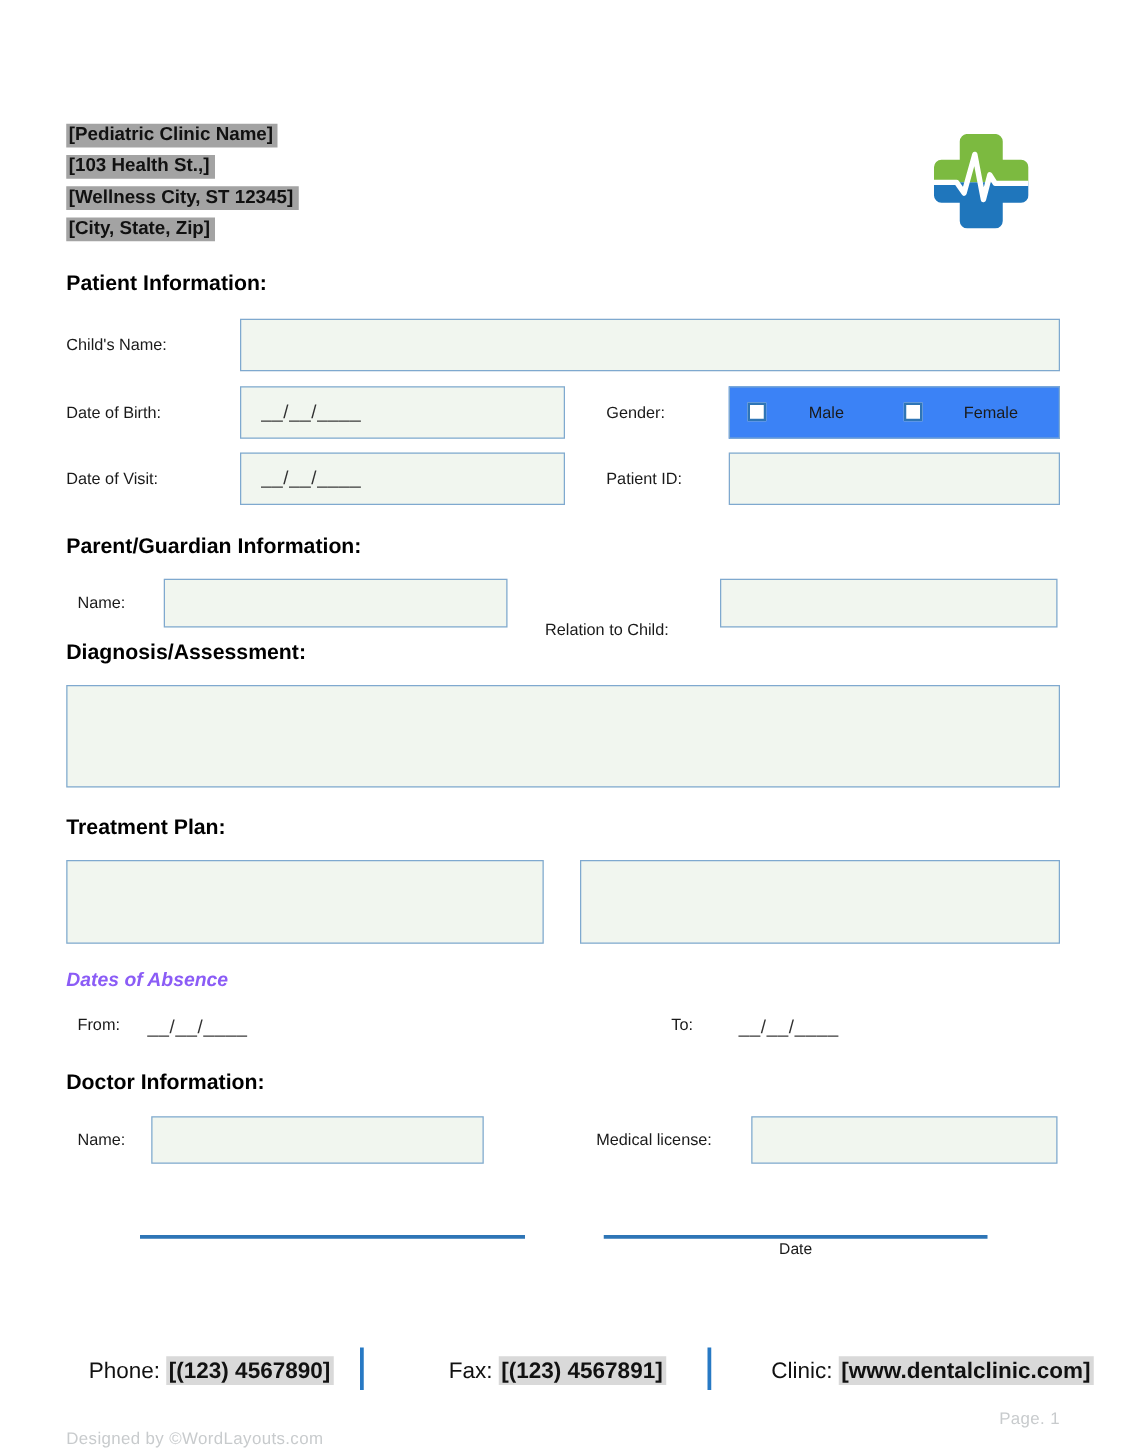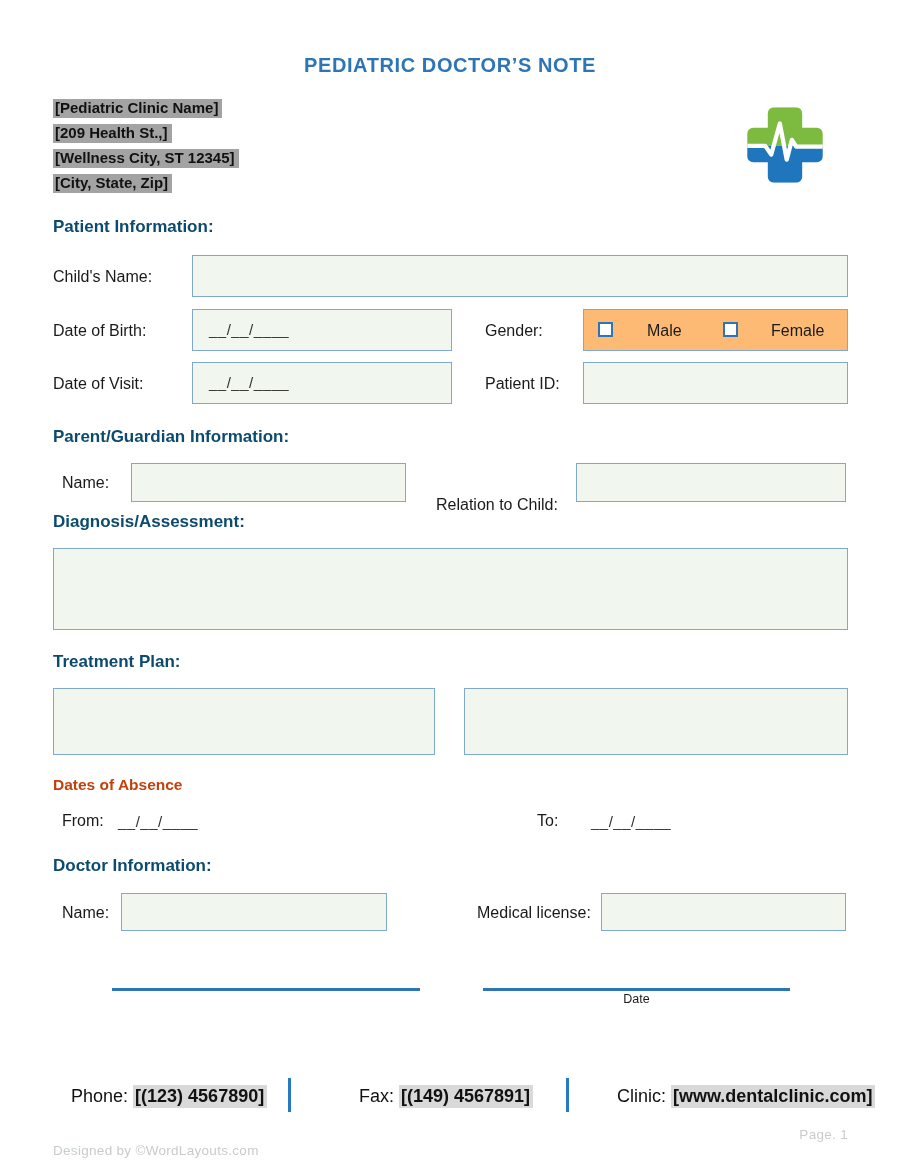--- a/index.html
+++ b/index.html
@@ -31,50 +31,50 @@
     color: #111;
     background: #a3a3a3;
     padding: 0 4px 2px 2px;
     white-space: nowrap;
   }
 
   .section-heading {
     left: 53px;
     font-size: 17px;
     font-weight: bold;
-    color: #0c4a6e;
+    color: #000000;
   }
 
   .field-label {
-    font-size: 16px;
+    font-size: 13px;
     color: #1a1a1a;
     white-space: nowrap;
   }
 
   .field-box {
     background: #F1F6EF;
     border: 1.5px solid #7FA9CF;
   }
-  .field-box.white { background: #fdba74; }
+  .field-box.white { background: #3b82f6; }
 
   .date-placeholder {
     font-size: 15px;
     color: #303030;
     letter-spacing: 0.5px;
     white-space: nowrap;
   }
 
   .checkbox {
     width: 15px; height: 15px;
     border: 2px solid #2E75B6;
     background: #ffffff;
     display: inline-block;
   }
 
-  .bold-black { font-weight: bold; color: #c2410c; }
+  .bold-black { font-weight: bold; color: #8b5cf6; font-style: italic; }
 
   .sig-line { height: 2.5px; background: #2E75B6; }
   .sig-label {
     font-size: 12.5px;
     color: #1a1a1a;
     text-align: center;
   }
 
   .footer-item { font-size: 18px; color: #111; white-space: nowrap; }
   .footer-item .hl {
@@ -84,24 +84,23 @@
   }
   .footer-divider { width: 3px; height: 34px; background: #2779C4; }
 
   .credit { font-size: 13.5px; color: #C8CBCD; letter-spacing: 0.3px; }
 </style>
 </head>
 <body>
 
 <div class="page">
 
-  <div class="abs doc-title">PEDIATRIC DOCTOR’S NOTE</div>
 
   <div class="abs clinic-line" style="top:99px;">[Pediatric Clinic Name]</div>
-  <div class="abs clinic-line" style="top:124px;">[209 Health St.,]</div>
+  <div class="abs clinic-line" style="top:124px;">[103 Health St.,]</div>
   <div class="abs clinic-line" style="top:149px;">[Wellness City, ST 12345]</div>
   <div class="abs clinic-line" style="top:174px;">[City, State, Zip]</div>
 
   <div class="abs" style="left:742px; top:102px; width:86px; height:86px;">
     <svg width="86" height="86" viewBox="0 0 100 100">
       <defs>
         <clipPath id="crossClip">
           <path d="M37,6 h26 a7,7 0 0 1 7,7 v17 h17 a7,7 0 0 1 7,7 v26 a7,7 0 0 1 -7,7 h-17 v17 a7,7 0 0 1 -7,7 h-26 a7,7 0 0 1 -7,-7 v-17 h-17 a7,7 0 0 1 -7,-7 v-26 a7,7 0 0 1 7,-7 h17 v-17 a7,7 0 0 1 7,-7 z"></path>
         </clipPath>
       </defs>
@@ -173,21 +172,21 @@
   <div class="abs sig-line" style="left:483px; top:988px; width:307px;"></div>
   <div class="abs sig-label" style="left:483px; top:992px; width:307px;">Date</div>
 
   <div class="abs footer-item" style="left:71px; top:1086px;">
     <span>Phone:</span>
     <span class="hl">[(123) 4567890]</span>
   </div>
   <div class="abs footer-divider" style="left:288px; top:1078px;"></div>
   <div class="abs footer-item" style="left:359px; top:1086px;">
     <span>Fax:</span>
-    <span class="hl">[(149) 4567891]</span>
+    <span class="hl">[(123) 4567891]</span>
   </div>
   <div class="abs footer-divider" style="left:566px; top:1078px;"></div>
   <div class="abs footer-item" style="left:617px; top:1086px;">
     <span>Clinic:</span>
     <span class="hl">[www.dentalclinic.com]</span>
   </div>
 
   <div class="abs credit" style="left:53px; top:1127px;margin-top:16px;">Designed by ©WordLayouts.com</div>
   <div class="abs credit" style="right:52px; top:1127px;">Page. 1</div>
 

